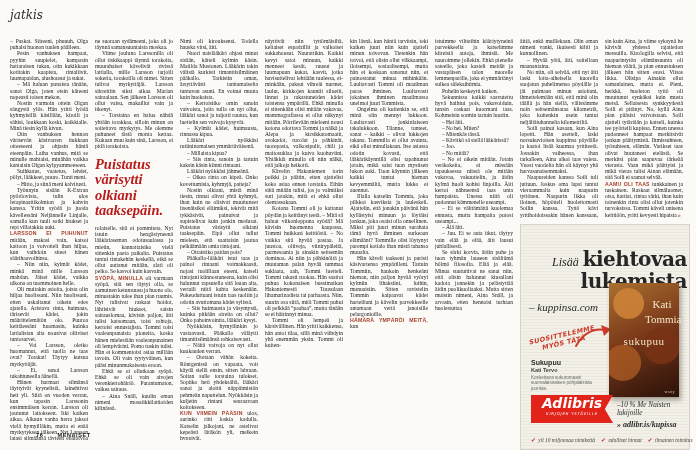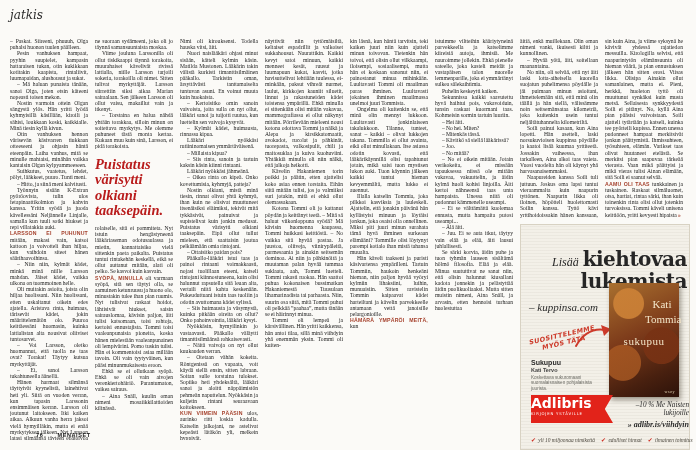--- a/index.html
+++ b/index.html
@@ -71,25 +71,25 @@
   .book-title{font-family:"Liberation Serif",serif;font-size:11px;display:block;margin-top:8px;letter-spacing:0.5px;}
   .book-publisher{position:absolute;right:4px;bottom:3px;font-size:4px;color:#e8d9b8;letter-spacing:0.5px;}
   .product{position:absolute;left:10px;top:134px;width:72px;color:#2a2a2a;}
   .product-title{font-family:"Liberation Sans",sans-serif;font-weight:bold;font-size:7px;}
   .product-author{font-family:"Liberation Sans",sans-serif;font-weight:bold;font-size:5.5px;color:#444;margin-top:1px;}
   .product-desc{font-family:"Liberation Sans",sans-serif;font-size:4.6px;line-height:5.4px;color:#6b6b64;margin-top:2px;}
   .adlibris-ribbon{
     position:absolute;left:10px;top:170px;width:82px;height:28px;
     background:#e2231a;
     clip-path:polygon(0 0,100% 0,90% 50%,100% 100%,0 100%);
-    color:#fff;text-align:left;
+    color:#fff;text-align:center;font-style:italic;
   }
   .adlibris-name{font-family:"DejaVu Sans",sans-serif;font-weight:bold;font-size:14px;line-height:17px;display:block;}
   .adlibris-tagline{font-family:"DejaVu Sans",sans-serif;font-size:3.8px;letter-spacing:0.8px;display:block;margin-top:-1px;}
-  .offer{position:absolute;left:96px;top:176px;width:72px;text-align:right;color:#2b2b2b;}
+  .offer{position:absolute;left:96px;top:176px;width:72px;text-align:left;color:#2b2b2b;}
   .offer-1{font-style:italic;font-size:7.2px;display:block;}
   .offer-2{font-style:italic;font-weight:bold;font-size:8px;display:block;margin-top:3px;}
   .benefits{position:absolute;left:10px;top:212px;width:156px;font-style:italic;font-size:5.4px;color:#4a453c;display:flex;gap:6px;white-space:nowrap;}
   .benefit .check{color:#cc2a1e;font-style:normal;font-size:5.8px;margin-right:1px;}
 
   .footer{
     position:absolute;left:36px;top:432px;
     font-family:"Liberation Sans",sans-serif;font-weight:bold;
     font-size:5.5px;letter-spacing:0.6px;color:#222;
   }
@@ -217,21 +217,21 @@
     <div class="product-desc">Koskettava sukuromaani suomalaisnaisen pohjalaisista juurista.</div>
   </div>
 
   <div class="adlibris-ribbon">
     <span class="adlibris-name">Adlibris</span>
     <span class="adlibris-tagline">KIRJOJEN YSTÄVILLE</span>
   </div>
 
   <div class="offer">
     <span class="offer-1">–10 % Me Naisten lukijoille</span>
-    <span class="offer-2">» adlibr.is/viihdyin</span>
+    <span class="offer-2">» adlibr.is/kupissa</span>
   </div>
 
   <div class="benefits">
       <span class="benefit"><span class="check">✔ </span>yli 10 miljoonaa nimikettä</span>
       <span class="benefit"><span class="check">✔ </span>edulliset hinnat</span>
       <span class="benefit"><span class="check">✔ </span>ilmainen toimitus</span>
     </div>
 </div>
 
 <div class="footer">

